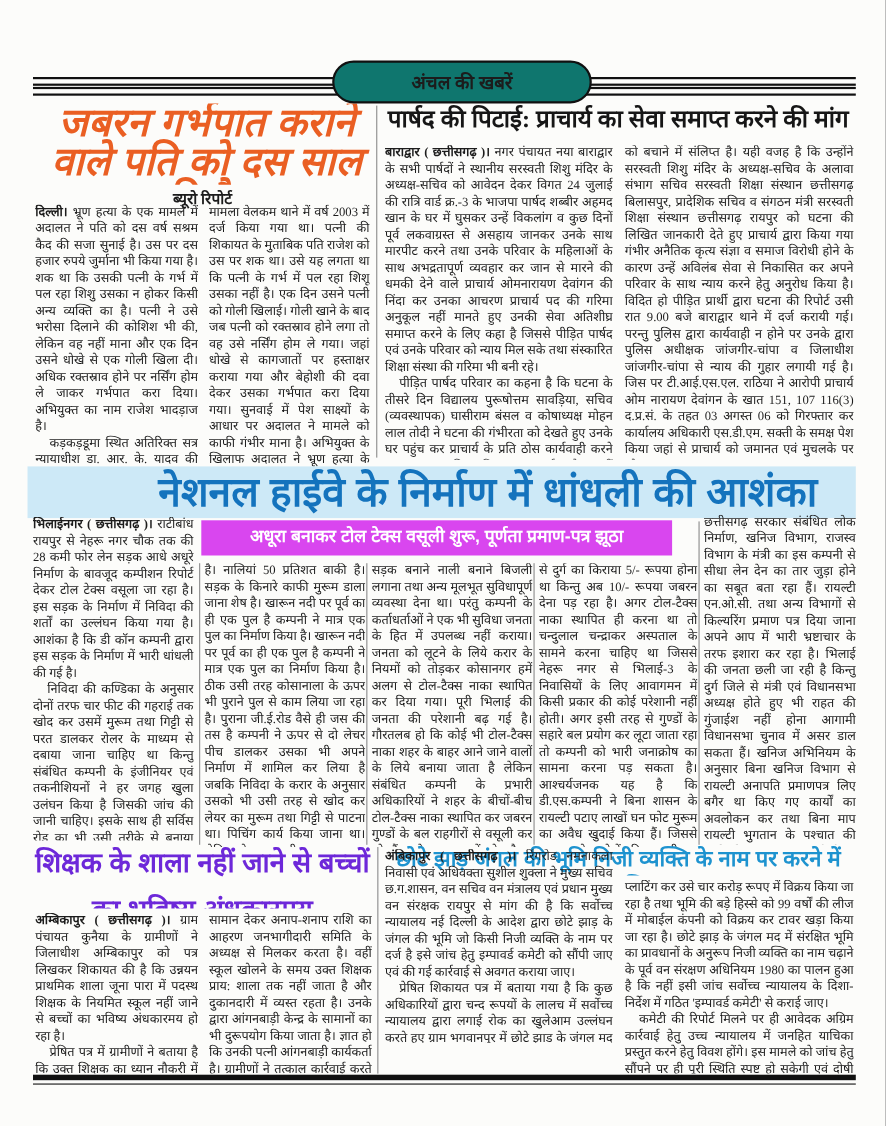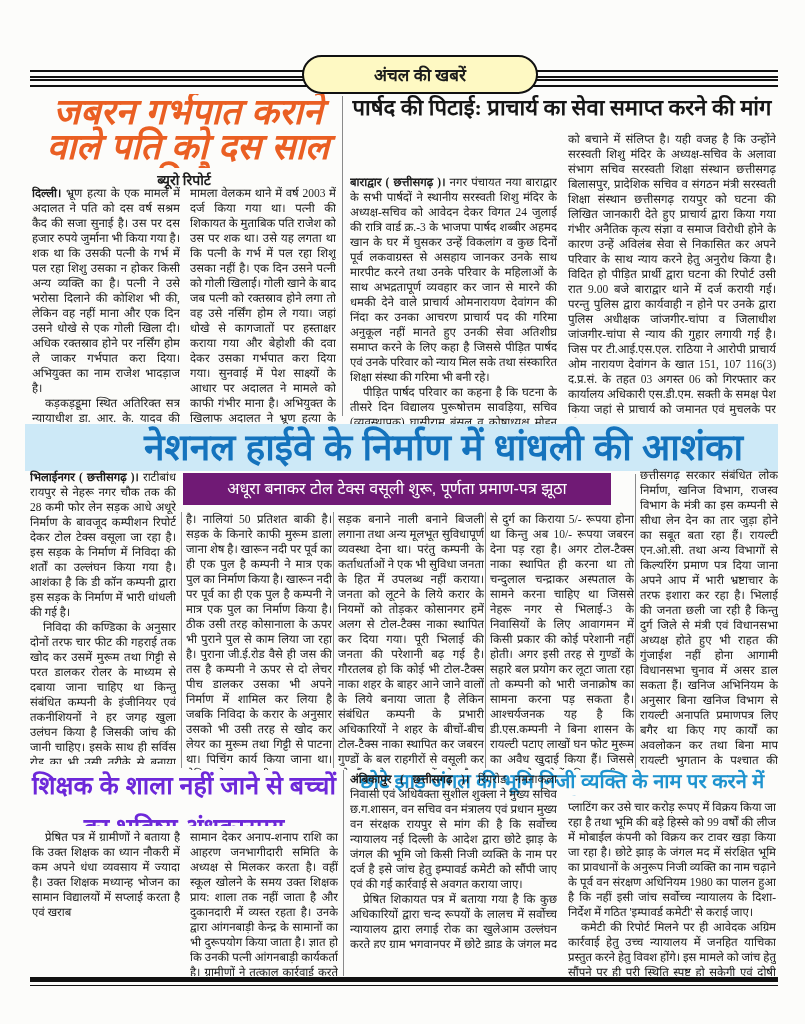--- a/index.html
+++ b/index.html
@@ -5,39 +5,39 @@
   html,body{margin:0;padding:0;background:#8e8e8e;}
   .page{position:relative;width:805px;height:1024px;margin:0 auto;background:#fcfcfa;
         font-family:"Liberation Serif",serif;color:#1c1c1c;overflow:hidden;}
   
   .masthead{position:absolute;left:38px;top:40px;font-family:"Liberation Sans",sans-serif;
             font-weight:bold;font-size:21px;color:#d92b21;letter-spacing:.5px;}
   .issue-date{position:absolute;right:30px;top:43px;font-weight:bold;font-size:16px;color:#111;}
   .dbl-rule{position:absolute;left:30px;right:27px;height:4px;
             border-top:2px solid #111;border-bottom:2px solid #111;}
   .rule-a{top:70px}.rule-b{top:79px}
-  .section-oval{position:absolute;left:302px;top:55px;width:232px;height:35px;background:#fef9c3;
+  .section-oval{position:absolute;left:302px;top:55px;width:232px;height:35px;background:#0f766e;
             border:2px solid #111;border-radius:40px;z-index:6;display:flex;align-items:center;
             justify-content:center;font-weight:bold;font-size:17px;}
   
   .col{position:absolute;overflow:hidden;text-align:justify;font-size:11.5px;line-height:15px;}
   .col p{margin:0;text-indent:13px;}
   .col p.lead{text-indent:0;}
   .dateline{font-weight:bold;}
   
   .hl{position:absolute;font-family:"Liberation Sans",sans-serif;font-weight:bold;
       text-align:center;overflow:hidden;}
   .hl-abortion{left:34px;top:94px;width:308px;height:74px;font-size:36px;line-height:35px;color:#ea5f23;font-style:italic;}
   .byline{position:absolute;left:30px;top:170px;width:308px;text-align:center;
           font-weight:bold;font-size:14px;}
   .hl-parshad{left:348px;top:92px;width:428px;height:34px;font-size:22px;line-height:32px;color:#161616;font-family:Liberation Serif, serif;}
   .band{position:absolute;left:25px;top:424px;width:753px;height:47px;background:#cde9f7;}
   .hl-highway{left:25px;top:424px;width:753px;height:47px;font-size:37px;line-height:47px;color:#1473bd;padding-left:42px;}
-  .subhead-pink{position:absolute;left:183px;top:473px;width:428px;height:32px;background:#701a75;
-      color:#fff;font-family:"Liberation Sans",sans-serif;font-weight:normal;font-size:16px;
+  .subhead-pink{position:absolute;left:183px;top:473px;width:428px;height:32px;background:#d946ef;
+      color:#fff;font-family:"Liberation Sans",sans-serif;font-weight:bold;font-size:16px;
       line-height:32px;text-align:center;overflow:hidden;}
   .hl-teacher{left:28px;top:764px;width:312px;height:62px;font-size:25px;line-height:42px;color:#6d28d9;}
   .hl-forest{left:348px;top:768px;width:428px;height:28px;font-size:20px;line-height:26px;color:#1e93cf;}
   
   .vrule{position:absolute;width:1px;background:#8a8a8a;}
   .v-top{left:342px;top:96px;height:320px;}
   .v-bottom{left:343px;top:770px;height:206px;}
   .v-m1{left:181px;top:512px;height:256px;}
   .v-m2{left:333px;top:512px;height:256px;}
   .v-m3{left:485px;top:512px;height:256px;}
@@ -65,21 +65,21 @@
     </div>
     <div class="col" style="left:190px;top:186px;width:146px;height:246px;">
       <p class="lead">मामला वेलकम थाने में वर्ष 2003 में दर्ज किया गया था। पत्नी की शिकायत के मुताबिक पति राजेश को उस पर शक था। उसे यह लगता था कि पत्नी के गर्भ में पल रहा शिशू उसका नहीं है। एक दिन उसने पत्नी को गोली खिलाई। गोली खाने के बाद जब पत्नी को रक्तस्राव होने लगा तो वह उसे नर्सिंग होम ले गया। जहां धोखे से कागजातों पर हस्ताक्षर कराया गया और बेहोशी की दवा देकर उसका गर्भपात करा दिया गया। सुनवाई में पेश साक्ष्यों के आधार पर अदालत ने मामले को काफी गंभीर माना है। अभियुक्त के खिलाफ अदालत ने भ्रूण हत्या के आरोप में धारा 313 के तहत दस वर्ष की सश्रम कैद तथा दस हजार रुपये जुर्माने की सजा सुनाई है।</p>
     </div>
   </div>
 
   <div class="vrule v-top"></div>
 
   <div>
     <div class="hl hl-parshad">पार्षद की पिटाई: प्राचार्य का सेवा समाप्त करने की मांग</div>
-    <div class="col" style="left:350px;top:132px;width:207px;height:286px;margin-top:43px;">
+    <div class="col" style="left:350px;top:132px;width:207px;height:286px;">
       <p class="lead"><b class="dateline">बाराद्वार ( छत्तीसगढ़ )।</b> <span>नगर पंचायत नया बाराद्वार के सभी पार्षदों ने स्थानीय सरस्वती शिशु मंदिर के अध्यक्ष-सचिव को आवेदन देकर विगत 24 जुलाई की रात्रि वार्ड क्र.-3 के भाजपा पार्षद शब्बीर अहमद खान के घर में घुसकर उन्हें विकलांग व कुछ दिनों पूर्व लकवाग्रस्त से असहाय जानकर उनके साथ मारपीट करने तथा उनके परिवार के महिलाओं के साथ अभद्रतापूर्ण व्यवहार कर जान से मारने की धमकी देने वाले प्राचार्य ओमनारायण देवांगन की निंदा कर उनका आचरण प्राचार्य पद की गरिमा अनुकूल नहीं मानते हुए उनकी सेवा अतिशीघ्र समाप्त करने के लिए कहा है जिससे पीड़ित पार्षद एवं उनके परिवार को न्याय मिल सके तथा संस्कारित शिक्षा संस्था की गरिमा भी बनी रहे।</span></p>
       <p>पीड़ित पार्षद परिवार का कहना है कि घटना के तीसरे दिन विद्यालय पुरूषोत्तम सावड़िया, सचिव (व्यवस्थापक) घासीराम बंसल व कोषाध्यक्ष मोहन लाल तोदी ने घटना की गंभीरता को देखते हुए उनके घर पहुंच कर प्राचार्य के प्रति ठोस कार्यवाही करने का आश्वासन दिया, किन्तु आज पर्यन्त ऐसा नहीं हुआ। इससे पीड़ित परिवार यह महसूस कर रही है कि स्थानीय समिति जनभावनाओं के साथ-साथ विद्यालय प्रतिष्ठा को नजरअंदाज कर अपराध को बढ़ावा देते हुए व्यक्ति विशेष</p>
     </div>
     <div class="col" style="left:568px;top:132px;width:208px;height:286px;">
       <p class="lead">को बचाने में संलिप्त है। यही वजह है कि उन्होंने सरस्वती शिशु मंदिर के अध्यक्ष-सचिव के अलावा संभाग सचिव सरस्वती शिक्षा संस्थान छत्तीसगढ़ बिलासपुर, प्रादेशिक सचिव व संगठन मंत्री सरस्वती शिक्षा संस्थान छत्तीसगढ़ रायपुर को घटना की लिखित जानकारी देते हुए प्राचार्य द्वारा किया गया गंभीर अनैतिक कृत्य संज्ञा व समाज विरोधी होने के कारण उन्हें अविलंब सेवा से निकासित कर अपने परिवार के साथ न्याय करने हेतु अनुरोध किया है। विदित हो पीड़ित प्रार्थी द्वारा घटना की रिपोर्ट उसी रात 9.00 बजे बाराद्वार थाने में दर्ज करायी गई। परन्तु पुलिस द्वारा कार्यवाही न होने पर उनके द्वारा पुलिस अधीक्षक जांजगीर-चांपा व जिलाधीश जांजगीर-चांपा से न्याय की गुहार लगायी गई है। जिस पर टी.आई.एस.एल. राठिया ने आरोपी प्राचार्य ओम नारायण देवांगन के खात 151, 107 116(3) द.प्र.सं. के तहत 03 अगस्त 06 को गिरफ्तार कर कार्यालय अधिकारी एस.डी.एम. सक्ती के समक्ष पेश किया जहां से प्राचार्य को जमानत एवं मुचलके पर छोड़ा गया।</p>
 
     </div>
   </div>
 
   <div>
@@ -107,20 +107,21 @@
       <p class="lead">से दुर्ग का किराया 5/- रूपया होना था किन्तु अब 10/- रूपया जबरन देना पड़ रहा है। अगर टोल-टैक्स नाका स्थापित ही करना था तो चन्दुलाल चन्द्राकर अस्पताल के सामने करना चाहिए था जिससे नेहरू नगर से भिलाई-3 के निवासियों के लिए आवागमन में किसी प्रकार की कोई परेशानी नहीं होती। अगर इसी तरह से गुण्डों के सहारे बल प्रयोग कर लूटा जाता रहा तो कम्पनी को भारी जनाक्रोष का सामना करना पड़ सकता है। आश्चर्यजनक यह है कि डी.एस.कम्पनी ने बिना शासन के रायल्टी पटाए लाखों घन फोट मुरूम का अवैध खुदाई किया हैं। जिससे शासन को करोड़ों की रायल्टी का नुक्सान उठाना पड़ा हैं। संबंधित खनिज विभाग तथा अंचालय ने इस तरफ से अपनी आंखें बंद कर सब कुछ हो जाने दिया इसमें</p>
     </div>
     <div class="col" style="left:640px;top:468px;width:138px;height:300px;">
       <p class="lead">छत्तीसगढ़ सरकार संबंधित लोक निर्माण, खनिज विभाग, राजस्व विभाग के मंत्री का इस कम्पनी से सीधा लेन देन का तार जुड़ा होने का सबूत बता रहा हैं। रायल्टी एन.ओ.सी. तथा अन्य विभागों से किल्यरिंग प्रमाण पत्र दिया जाना अपने आप में भारी भ्रष्टाचार के तरफ इशारा कर रहा है। भिलाई की जनता छली जा रही है किन्तु दुर्ग जिले से मंत्री एवं विधानसभा अध्यक्ष होते हुए भी राहत की गुंजाईश नहीं होना आगामी विधानसभा चुनाव में असर डाल सकता हैं। खनिज अभिनियम के अनुसार बिना खनिज विभाग से रायल्टी अनापति प्रमाणपत्र लिए बगैर था किए गए कार्यों का अवलोकन कर तथा बिना माप रायल्टी भुगतान के पश्चात की अर्थपूर्णता प्रमाण पत्र जारी किया जाता है परंतु दुर्ग जिला के खनिज विभाग ने डी.एस.कन्सट्रक्शन के द्वारा एक रूपये की भी रायल्टी जिला खनिज विभाग में जमा नहीं की गई है।</p>
     </div>
   </div>
 
   <div>
     <div class="hl hl-teacher">शिक्षक के शाला नहीं जाने से बच्चों का भविष्य अंधकारमय</div>
     <div class="col" style="left:32px;top:830px;width:148px;height:146px;">
+      <p class="lead"><b class="dateline">अम्बिकापुर ( छत्तीसगढ़ )।</b> <span>ग्राम पंचायत कुनैया के ग्रामीणों ने जिलाधीश अम्बिकापुर को पत्र लिखकर शिकायत की है कि उन्नयन प्राथमिक शाला जूना पारा में पदस्थ शिक्षक के नियमित स्कूल नहीं जाने से बच्चों का भविष्य अंधकारमय हो रहा है।</span></p>
       <p>प्रेषित पत्र में ग्रामीणों ने बताया है कि उक्त शिक्षक का ध्यान नौकरी में कम अपने धंधा व्यवसाय में ज्यादा है। उक्त शिक्षक मध्यान्ह भोजन का सामान विद्यालयों में सप्लाई करता है एवं खराब</p>
     </div>
     <div class="col" style="left:190px;top:830px;width:148px;height:146px;">
       <p class="lead">सामान देकर अनाप-शनाप राशि का आहरण जनभागीदारी समिति के अध्यक्ष से मिलकर करता है। वहीं स्कूल खोलने के समय उक्त शिक्षक प्राय: शाला तक नहीं जाता है और दुकानदारी में व्यस्त रहता है। उनके द्वारा आंगनबाड़ी केन्द्र के सामानों का भी दुरूपयोग किया जाता है। ज्ञात हो कि उनकी पत्नी आंगनबाड़ी कार्यकर्ता है। ग्रामीणों ने तत्काल कार्रवाई करते हुए उन्हें शिक्षाकर्मी पद से हटाने एवं उनके दुकान से मध्यान्ह भोजन हेतु सामानों की हो रही आपूर्ति को बंद कराने की मांग की है।</p>
     </div>
   </div>
 
   <div class="vrule v-bottom"></div>
 
   <div>

